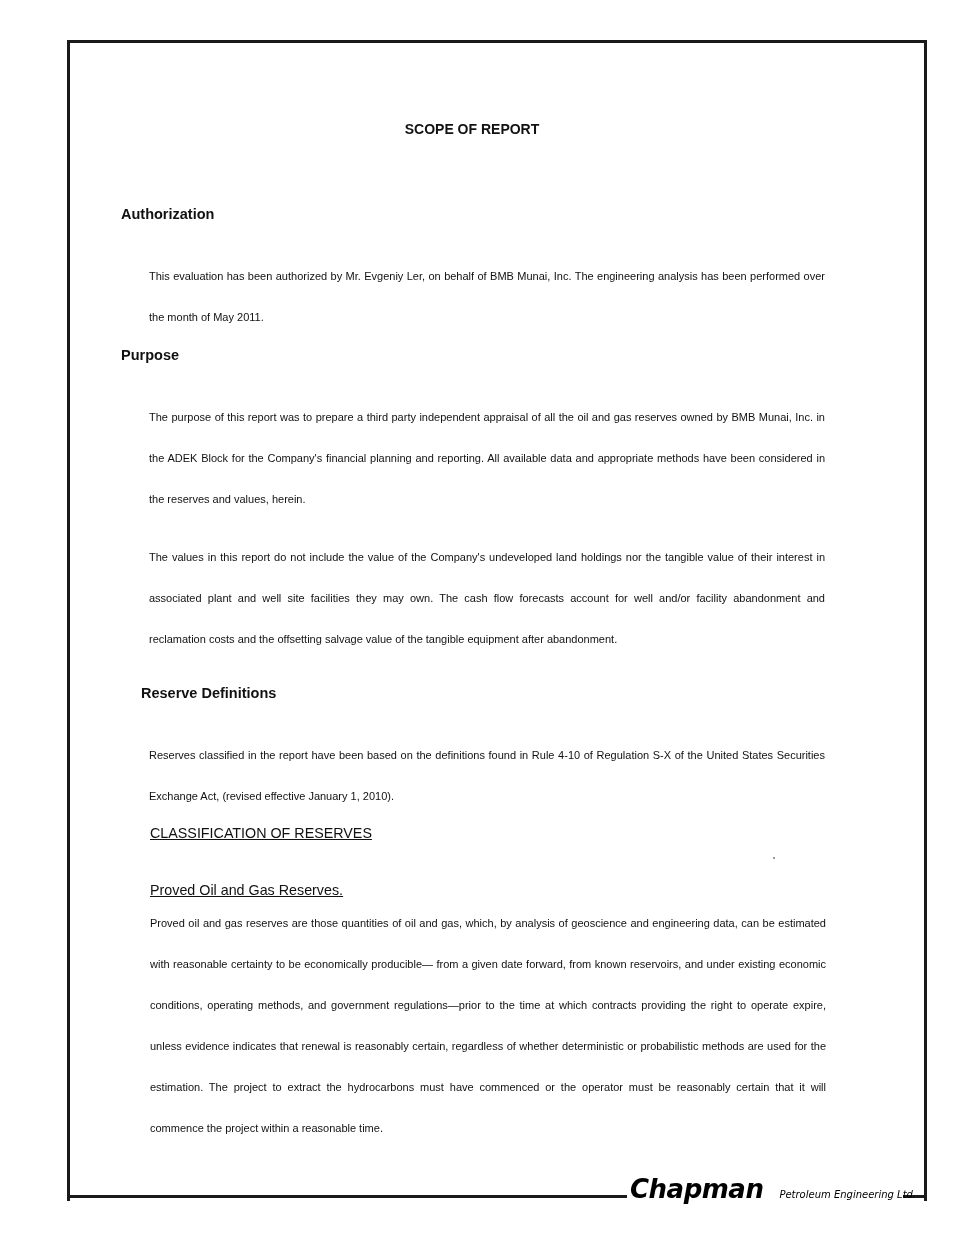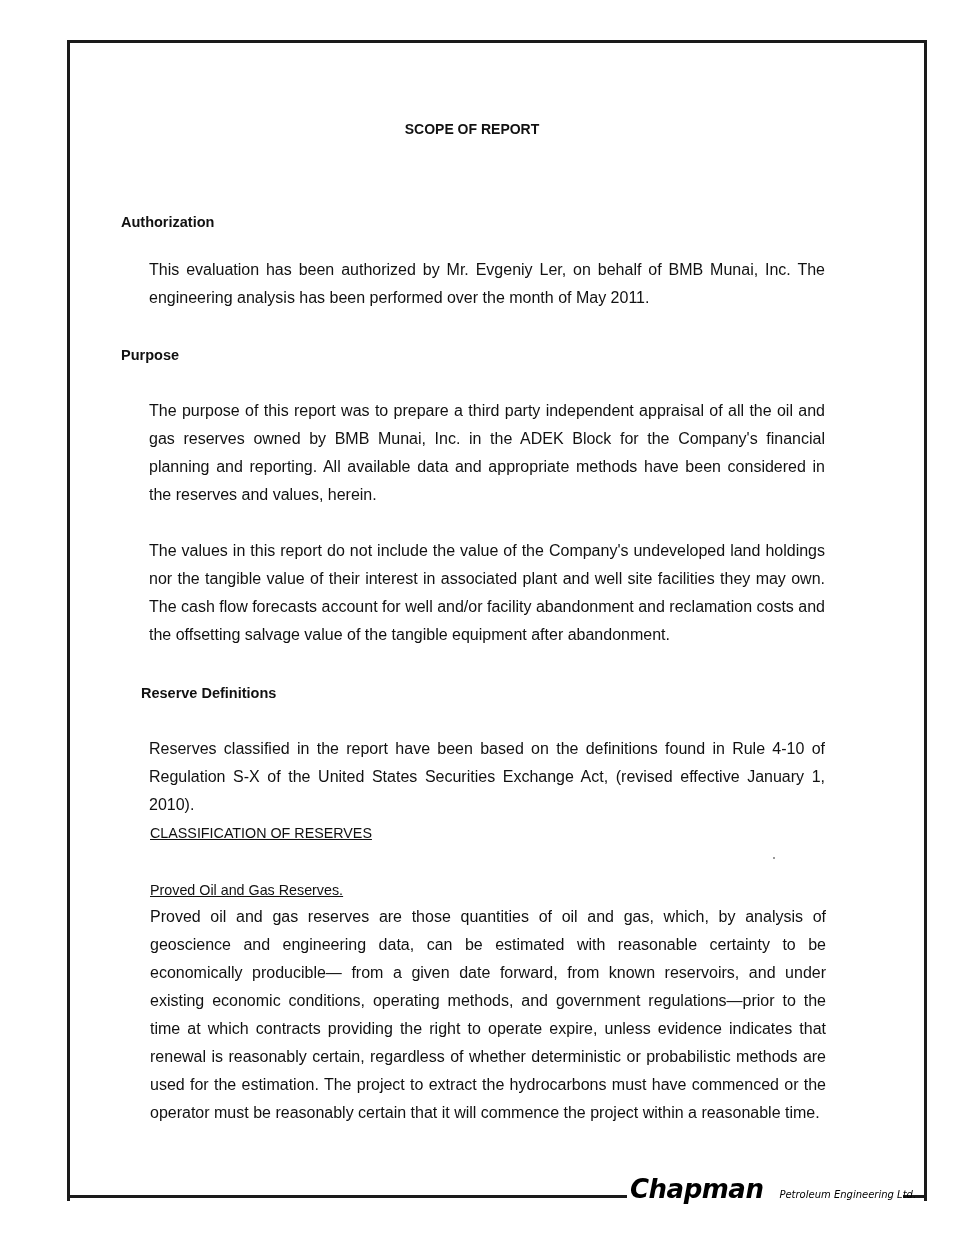--- a/index.html
+++ b/index.html
@@ -9,35 +9,35 @@
            border-top: 3px solid #1a1a1a; border-left: 3px solid #1a1a1a; border-right: 3px solid #1a1a1a; }
   .bottom-left-rule { position: absolute; left: 67px; top: 1195px; width: 560px; height: 3px; background: #1a1a1a; }
   .bottom-right-rule { position: absolute; left: 903px; top: 1195px; width: 24px; height: 3px; background: #1a1a1a; }
   .logo { position: absolute; left: 630px; top: 1174px; white-space: nowrap; }
   .logo-main { font-family: "DejaVu Sans", sans-serif; font-weight: bold; font-style: italic; font-size: 26px;
                letter-spacing: -0.5px; color: #000; transform: scaleY(1.05); display: inline-block; }
   .logo-sub { font-family: "DejaVu Sans", sans-serif; font-style: italic; font-size: 10px; color: #000; margin-left: 16px; }
   .title { position: absolute; left: 0; width: 944px; top: 121px; text-align: center;
            font-weight: bold; font-size: 14px; }
   .heading { position: absolute; left: 121px; font-weight: bold; font-size: 14.5px; }
-  .para { position: absolute; left: 149px; width: 676px; font-size: 16px; line-height: 28px;
+  .para { position: absolute; left: 149px; width: 676px; font-size: 11px; line-height: 41px;
           text-align: justify; }
   .u { text-decoration: underline; position: absolute; left: 150px; font-size: 14.3px; }
   .stray-dot { position: absolute; left: 773px; top: 857px; width: 2px; height: 2px; background: #777; border-radius: 1px; }
 </style>
 </head>
 <body>
 
 <div class="frame"></div>
 <div class="bottom-left-rule"></div>
 <div class="bottom-right-rule"></div>
 
 <div class="title">SCOPE OF REPORT</div>
 
-<div class="heading" style="top:214px;">Authorization</div>
+<div class="heading" style="top:206px;">Authorization</div>
 <div class="para" style="top:256px;">This evaluation has been authorized by Mr. Evgeniy Ler, on behalf of BMB Munai, Inc.  The engineering analysis has been performed over the month of May 2011.</div>
 
 <div class="heading" style="top:347px;">Purpose</div>
 <div class="para" style="top:397px;">The purpose of this report was to prepare a third party independent appraisal of all the oil and gas reserves owned by BMB Munai, Inc. in the ADEK Block for the Company's financial planning and reporting.  All available data and appropriate methods have been considered in the reserves and values, herein.</div>
 <div class="para" style="top:537px;">The values in this report do not include the value of the Company's undeveloped land holdings nor the tangible value of their interest in associated plant and well site facilities they may own.  The cash flow forecasts account for well and/or facility abandonment and reclamation costs and the offsetting salvage value of the tangible equipment after abandonment.</div>
 
 <div class="heading" style="top:685px;margin-left:20px;">Reserve Definitions</div>
 <div class="para" style="top:735px;">Reserves classified in the report have been based on the definitions found in Rule 4-10 of Regulation S-X of the United States Securities Exchange Act, (revised effective January 1, 2010).</div>
 
 <div class="u" style="top:825px;">CLASSIFICATION OF RESERVES</div>

